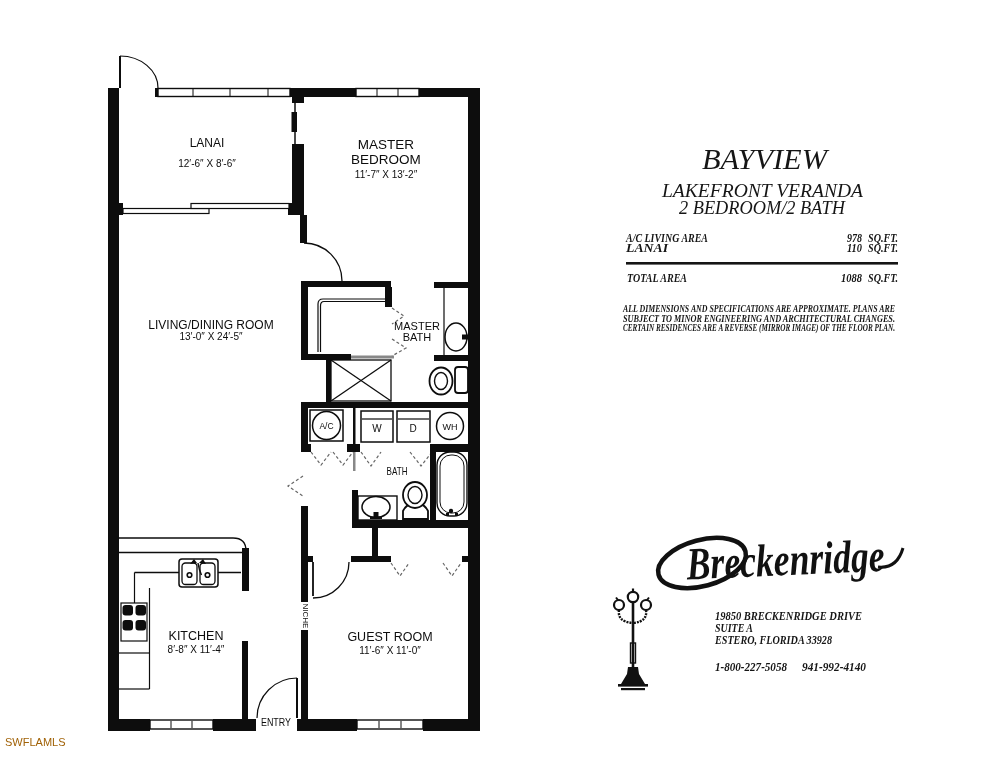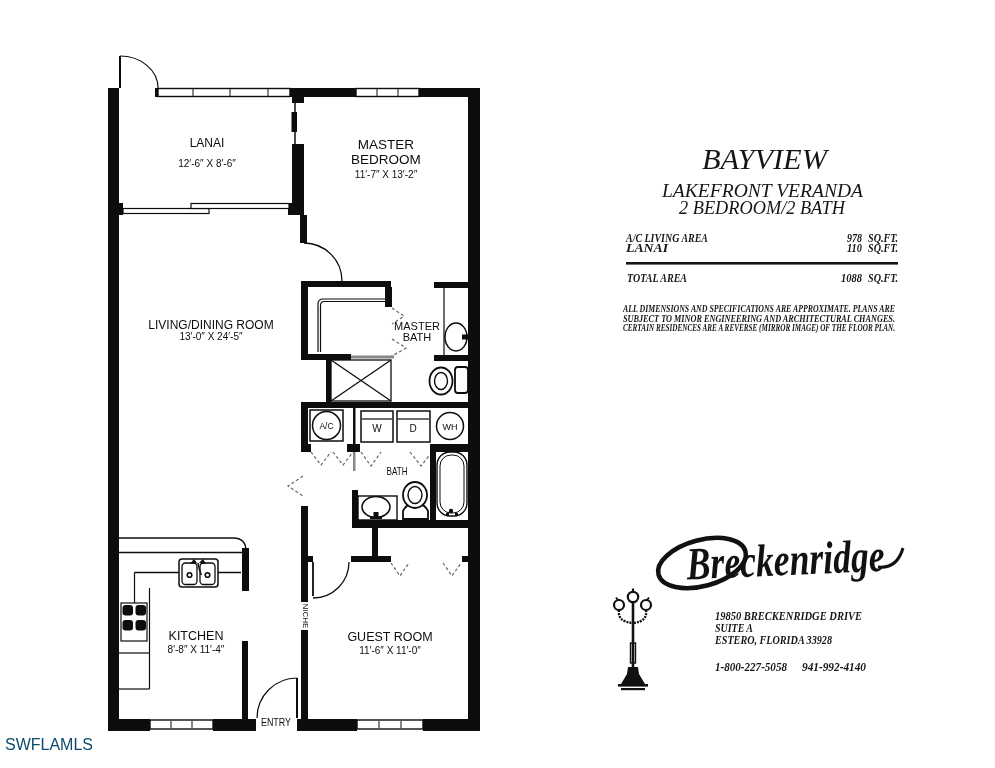--- a/index.html
+++ b/index.html
@@ -357,13 +357,13 @@
 
     <line x1="633" y1="602" x2="633" y2="668" stroke-width="2.6"></line>
     <rect x="630.5" y="643" width="5" height="20" stroke-width="1.4"></rect>
 
     <path d="M628,667 L627,674 L621,684 L645,684 L639,674 L638,667 Z" fill="#111" stroke="none"></path>
     <rect x="618" y="684" width="30" height="2.6" fill="#111" stroke="none"></rect>
     <rect x="621" y="688" width="24" height="2.2" fill="#111" stroke="none"></rect>
   </g>
 </svg>
 
-<div class="abs" style="left:5px;top:736px;font-size:16px;color:#0c4a6e;letter-spacing:0px;">SWFLAMLS</div>
+<div class="abs" style="left:5px;top:736px;font-size:11px;color:#a16207;letter-spacing:0px;">SWFLAMLS</div>
 
 </body></html>

